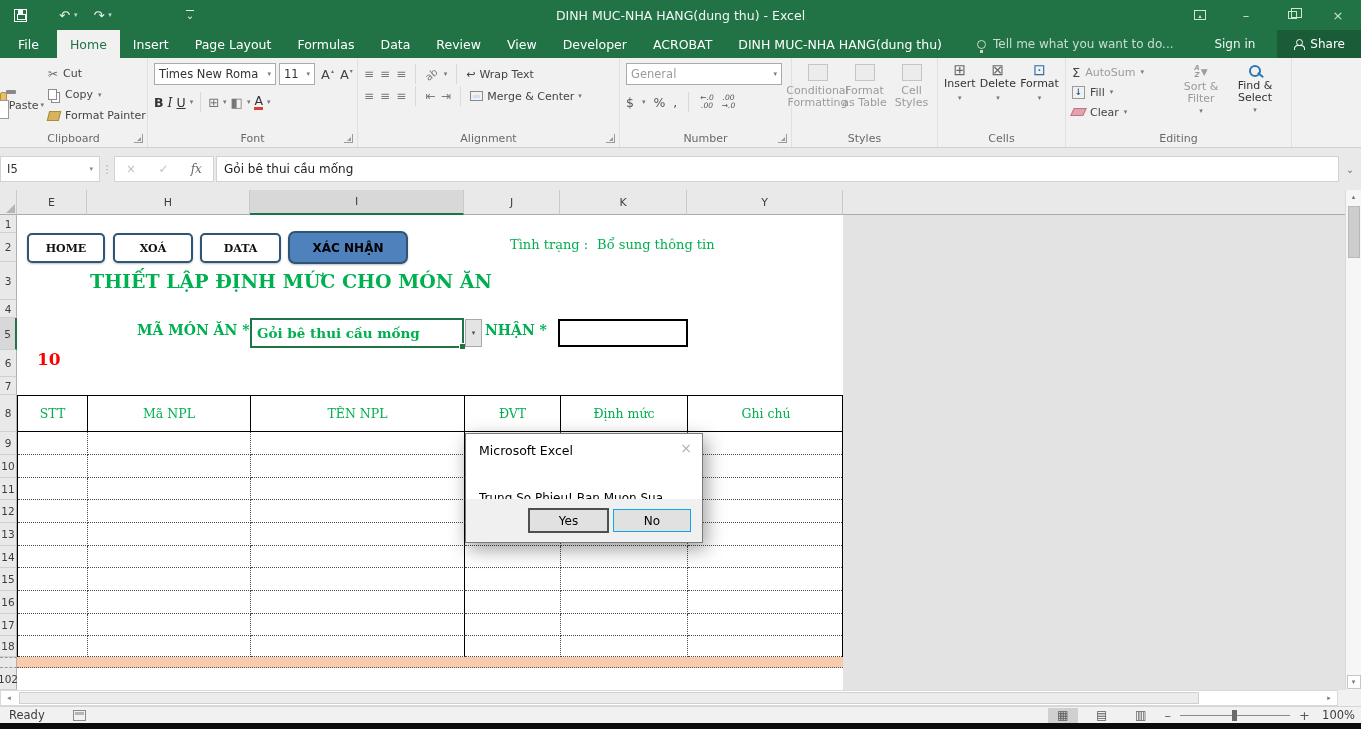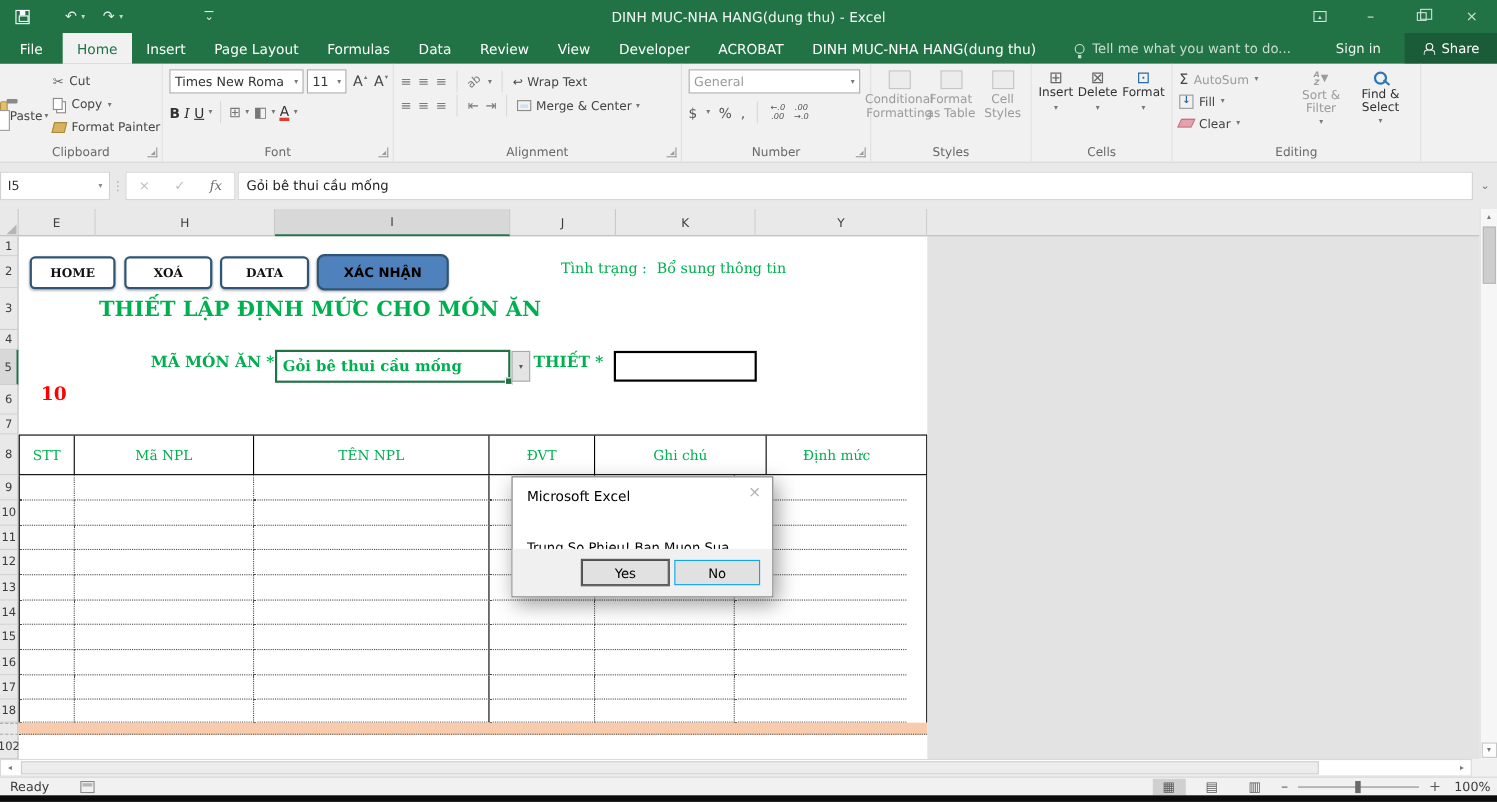--- a/index.html
+++ b/index.html
@@ -146,21 +146,21 @@
   .combo-cell::after{content:"";position:absolute;right:-4px;bottom:-4px;width:5px;height:5px;background:#217346;border:1px solid #fff}
   .dd-btn{position:absolute;left:448px;top:104px;width:17px;height:28px;background:#e4e4e4;border:1px solid #a9a9a9;display:flex;align-items:center;justify-content:center;font-size:7px;color:#555}
   .date-box{position:absolute;left:541px;top:104px;width:130px;height:28px;border:2px solid #000;background:#fff}
   .code10{position:absolute;left:20px;top:134px;font-size:17px;font-weight:bold;color:#FF0000}
 
   
   .ftable{position:absolute;left:0;top:180px;width:826px}
   .thead{display:flex;height:37px;border:1px solid #000}
   .th{flex:none;display:flex;align-items:center;justify-content:center;font-size:12.5px;color:#00B050;border-right:1px solid #000;font-family:"DejaVu Serif","Liberation Serif",serif}
   .th:last-child{border-right:none}
-  .c0{width:50px}.c1{width:163px}.c2{width:214px}.c3{width:96px}.c4{width:127px}.c5{width:156px}
+  .c0{width:70px}.c1{width:163px}.c2{width:214px}.c3{width:96px}.c4{width:127px}.c5{width:156px}
   .tbody{border-left:1px solid #000;border-right:1px solid #000}
   .tr{display:flex}
   .td{flex:none;border-right:1px dotted #4a4a4a;border-bottom:1px dotted #4a4a4a}
   .td.c2{border-right:1px solid #000}
   .td.c5{border-right:none}
   .orange-band{position:absolute;left:0;top:442px;width:826px;height:11px;background:#F8CBAD;border-bottom:1px dotted #555}
 
   
   .dialog{position:absolute;left:465px;top:433px;width:238px;height:110px;background:#fff;border:1px solid #7a7a7a;box-shadow:3px 6px 18px rgba(0,0,0,.4);z-index:40}
   .dlg-title{position:absolute;left:13px;top:9px;font-size:12.5px;color:#000}
@@ -512,33 +512,33 @@
       <span>Bổ sung thông tin</span>
     </div>
 
     <div class="sh-title serif">THIẾT LẬP ĐỊNH MỨC CHO MÓN ĂN</div>
 
     <div class="sh-lbl serif" style="left:120px;top:107px">MÃ MÓN ĂN *</div>
     <div class="combo-cell serif">
         <span>Gỏi bê thui cầu mống</span>
       </div>
     <div class="dd-btn">▾</div>
-    <div class="sh-lbl serif" style="left:468px;top:107px">THIẾT *</div>
+    <div class="sh-lbl serif" style="left:468px;top:107px">NHẬN *</div>
     <div class="date-box"><span></span></div>
 
     <div class="code10 serif">10</div>
 
     <div class="ftable">
       <div class="thead">
         <div class="th c0">STT</div>
         <div class="th c1">Mã NPL</div>
         <div class="th c2">TÊN NPL</div>
         <div class="th c3">ĐVT</div>
+        <div class="th c4">Định mức</div>
         <div class="th c5">Ghi chú</div>
-        <div class="th c4">Định mức</div>
       </div>
       <div class="tbody">
           <div class="tr" style="height: 23px;">
             <div class="td c0"></div>
             <div class="td c1"></div>
             <div class="td c2"></div>
             <div class="td c3"></div>
             <div class="td c4"></div>
             <div class="td c5"></div>
           </div>

